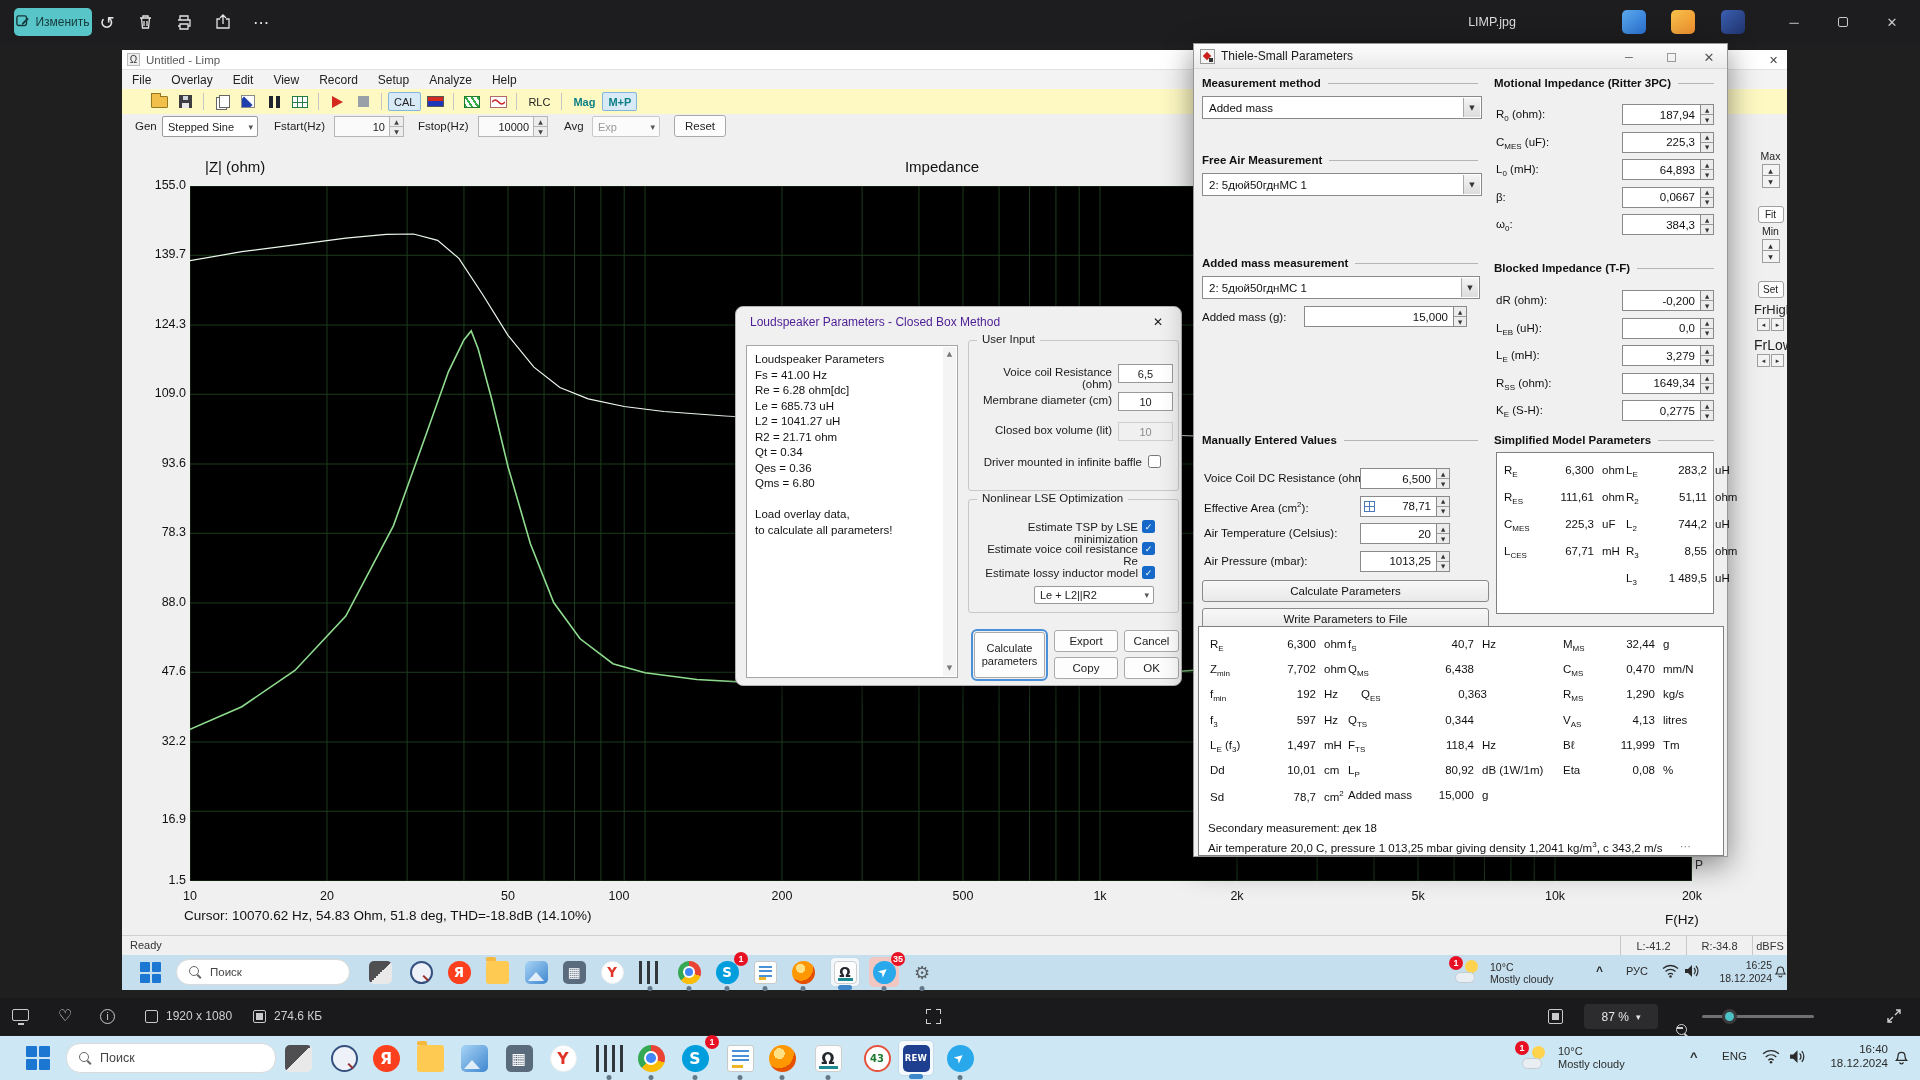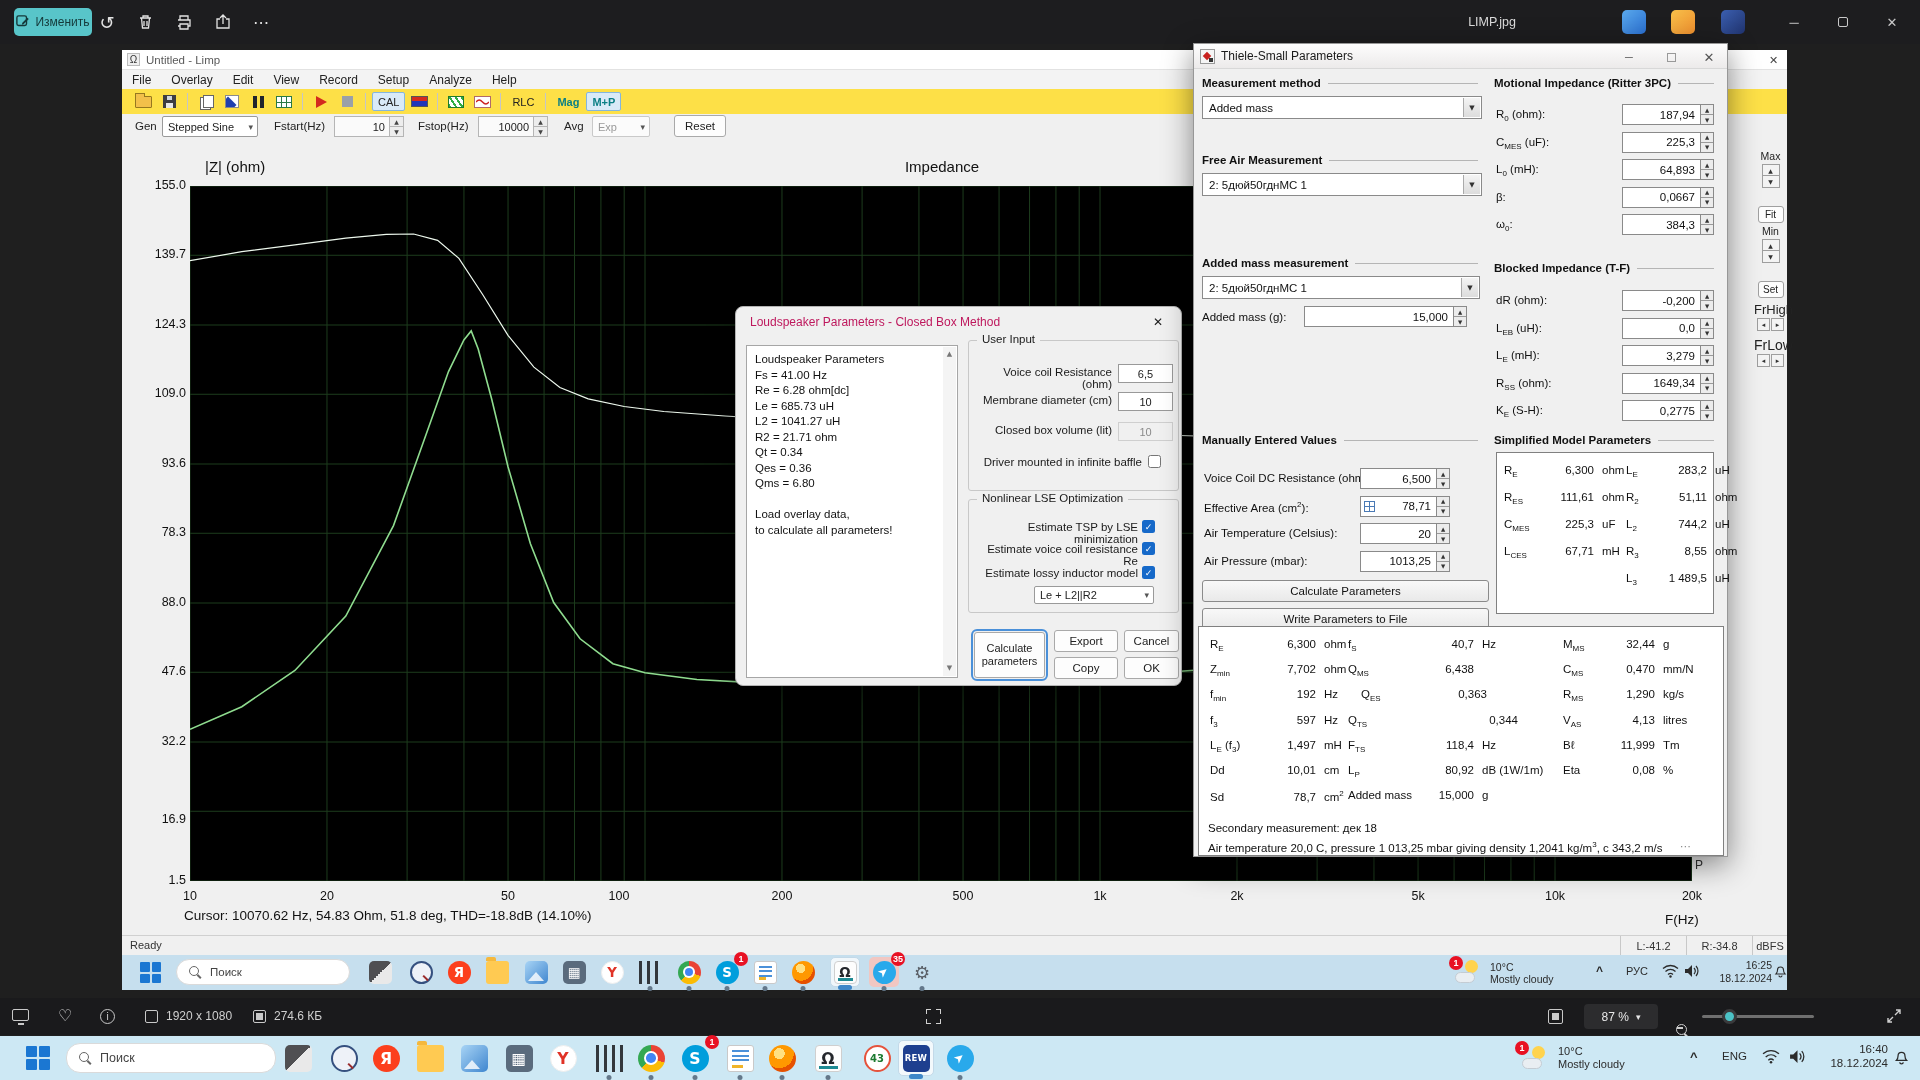--- a/index.html
+++ b/index.html
@@ -45,21 +45,21 @@
   #shot{position:absolute;left:122px;top:50px;width:1665px;height:940px;background:#f0f0f0;z-index:1}
   .l-title{position:absolute;left:0;top:0;width:1665px;height:20px;background:#ffffff;border-bottom:1px solid #e2e2e2;
     display:flex;align-items:center;font-size:11.5px;color:#5a5a5a}
   .l-appico{width:13px;height:13px;margin:0 6px 0 5px;background:#efefef;border:1px solid #bbb;font-size:10px;line-height:11px;
     text-align:center;color:#333}
   .l-close{position:absolute;left:1640px;top:1px;width:23px;height:18px;display:flex;align-items:center;justify-content:center;
     color:#444;font-size:11px;cursor:pointer}
   .l-menu{position:absolute;left:0;top:20px;width:1665px;height:19px;background:#f3f3f3;display:flex;align-items:center;
     font-size:12px;color:#222}
   .l-menu .mi{padding:0 10px;height:100%;display:flex;align-items:center;cursor:pointer}
-  .l-toolbar{position:absolute;left:0;top:39px;width:1665px;height:25px;background:#fde047;display:flex;align-items:center;padding-left:8px}
+  .l-toolbar{position:absolute;left:0;top:39px;width:1665px;height:25px;background:#fef9c3;display:flex;align-items:center;padding-left:24px}
   .tbtn{height:21px;min-width:24px;display:flex;align-items:center;justify-content:center;margin:0 1px;cursor:pointer}
   .tsep{width:1px;height:17px;background:#c6c6c6;margin:0 5px}
   .hlbtn{background:#d9eaf7;border:1px solid #84b6dd;border-radius:2px;padding:0 5px;font-size:11px;color:#222;height:19px}
   .txtbtn{padding:0 5px;font-size:11px;color:#222}
   .tealtxt{color:#0b7f85;font-weight:bold;font-size:11px;padding:0 5px}
   .tealtxt.on{background:#d9eaf7;border:1px solid #84b6dd;border-radius:2px;height:19px;display:flex;align-items:center}
   .ico-folder{position:relative;width:17px;height:12px;background:#f2c04a;border:1px solid #96781f;border-radius:1px}
   .ico-folder:before{content:"";position:absolute;left:-1px;top:-4px;width:8px;height:3px;background:#f2c04a;border:1px solid #96781f;border-bottom:none}
   .ico-floppy{width:13px;height:13px;background:#3d3d42;position:relative}
   .ico-floppy:after{content:"";position:absolute;left:3px;bottom:0;width:7px;height:5px;background:#e8e8e8}
@@ -161,21 +161,21 @@
   .runpill{position:absolute;bottom:-4px;left:50%;transform:translateX(-50%);width:14px;height:5px;border-radius:3px;background:#3e87c8}
   .tray-txt{position:absolute;color:#2b2b2b}
   .weather{position:absolute;width:28px;height:24px}
   .weather .sun{position:absolute;left:10px;top:0;width:13px;height:13px;border-radius:50%;background:#ffd34d}
   .weather .cloud{position:absolute;left:0;bottom:1px;width:20px;height:11px;border-radius:7px;background:#e9eef2;border:1px solid #c4ccd3}
   .wifi-svg,.spk-svg,.bell-svg{position:absolute}
 
   
   .winshadow{box-shadow:0 8px 28px rgba(0,0,0,.45)}
   #lp{position:absolute;left:735px;top:306px;width:447px;height:380px;background:#f0f0f0;border:1px solid #b3b3b3;border-radius:8px;z-index:20;font-size:11.5px;color:#1a1a1a}
-  .lp-title{position:absolute;left:0;top:0;right:0;height:30px;display:flex;align-items:center;padding-left:14px;font-size:12px;color:#be185d}
+  .lp-title{position:absolute;left:0;top:0;right:0;height:30px;display:flex;align-items:center;padding-left:14px;font-size:12px;color:#4c1d95}
   .lp-close{position:absolute;right:8px;top:4px;width:30px;height:22px;display:flex;align-items:center;justify-content:center;font-size:12px;cursor:pointer}
   .lp-list{position:absolute;left:10px;top:38px;width:212px;height:333px;background:#fff;border:1px solid #a6a6a6;padding:6px 2px 4px 8px;
     font-size:11.5px;line-height:15.5px;color:#111;overflow:hidden}
   .lp-scroll{position:absolute;right:1px;top:1px;bottom:1px;width:13px;background:#f4f4f4;display:flex;flex-direction:column;
     justify-content:space-between;align-items:center;font-size:7px;color:#777;cursor:pointer}
   .grp{position:absolute;border:1px solid #c8c8c8;border-radius:3px}
   .grp .legend{position:absolute;left:8px;top:-8px;background:#f0f0f0;padding:0 5px;font-size:11.5px;color:#1a1a1a}
   .lp-row-label{position:absolute;width:140px;text-align:right}
   .lp-input{position:absolute;width:55px;height:19px;background:#fff;border:1px solid #999;text-align:center;font-size:11px;
     display:flex;align-items:center;justify-content:center}
@@ -354,21 +354,21 @@
         </div>
       <span class="glabel" style="left:296px">Fstop(Hz)</span>
       <div class="spinbox" style="left:356px;top:2px;width:70px">
         <span class="val">10000</span>
         <span class="spinner">
             <i>▲</i>
             <i>▼</i>
           </span>
         </div>
       <span class="glabel" style="left:442px">Avg</span>
-      <div class="combo dis" style="left:470px;top:2px;width:58px">
+      <div class="combo dis" style="left:470px;top:2px;width:68px">
         <span>Exp</span>
           <span class="chev g">▾</span>
         </div>
       <div class="btn" style="position:absolute;left:552px;top:1px;width:52px;height:22px">Reset</div>
     </div>
 
     <div class="chart-lab" style="left:83px;top:108px">|Z| (ohm)</div>
     <div class="chart-lab" style="left:0;top:108px;width:1640px;text-align:center">Impedance</div>
 
     <div id="plot"><svg width="1502" height="695">
@@ -912,21 +912,21 @@
       <div class="res-row" style="left: 154px; top: 619.2px;">
         <div class="res-l" style="width: 76px;"><span>Q</span><sub>MS</sub></div>
         <div class="res-v" style="width: 50px;">6,438</div>
         <div class="res-u"></div>
       </div>
       <div class="res-row" style="left: 154px; top: 644.4px;">
         <div class="res-l" style="width: 76px; margin-left: 13px;"><span>Q</span><sub>ES</sub></div>
         <div class="res-v" style="width: 50px;">0,363</div>
         <div class="res-u"></div>
       </div>
-      <div class="res-row" style="left: 154px; top: 669.6px; gap: 44px;">
+      <div class="res-row" style="left: 154px; top: 669.6px;">
         <div class="res-l" style="width: 76px;"><span>Q</span><sub>TS</sub></div>
         <div class="res-v" style="width: 50px;">0,344</div>
         <div class="res-u"></div>
       </div>
       <div class="res-row" style="left: 154px; top: 694.8px;">
         <div class="res-l" style="width: 76px;"><span>F</span><sub>TS</sub></div>
         <div class="res-v" style="width: 50px;">118,4</div>
         <div class="res-u"><span>Hz</span></div>
       </div>
       <div class="res-row" style="left: 154px; top: 720px;">

